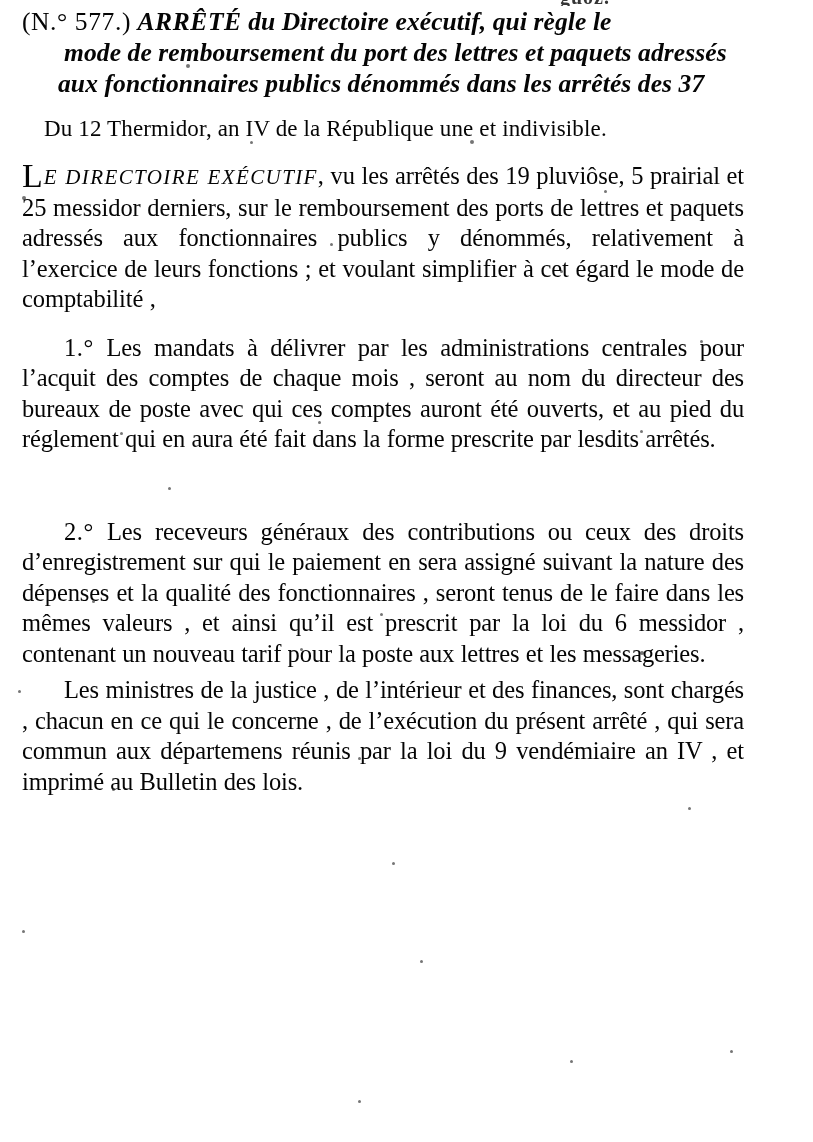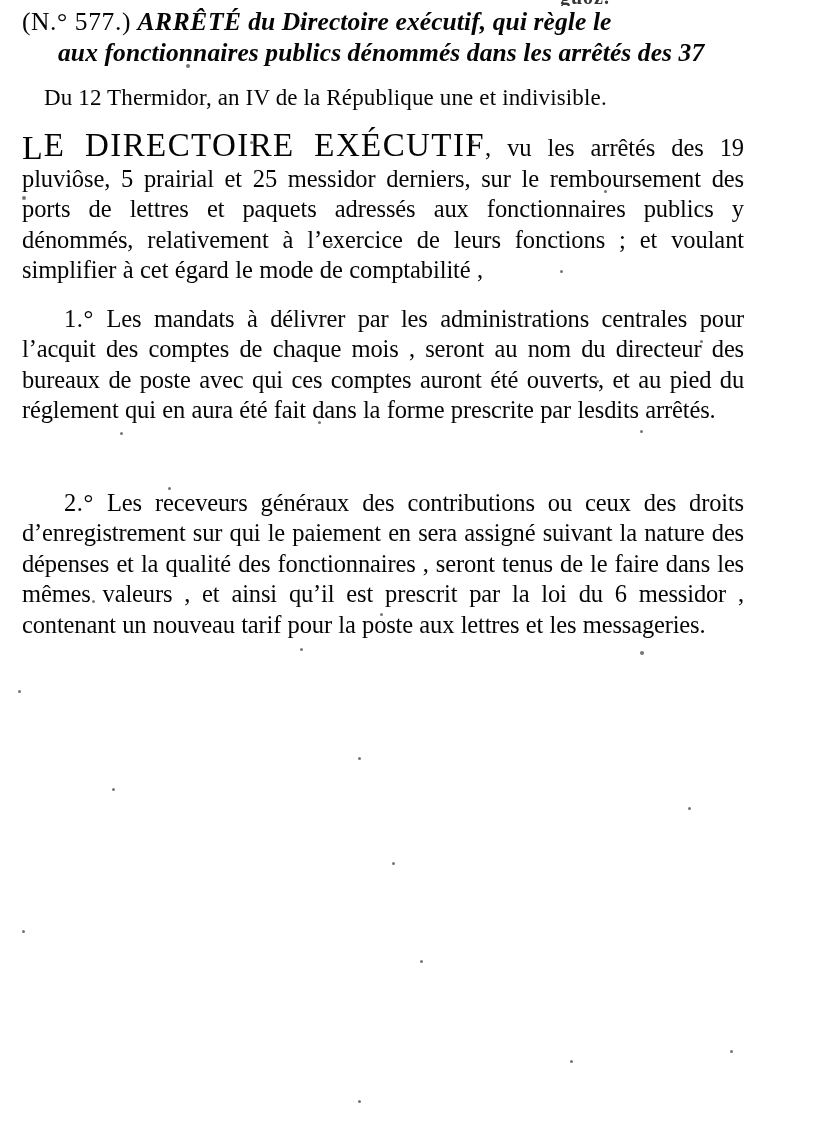--- a/index.html
+++ b/index.html
@@ -92,22 +92,23 @@
     word-spacing: 0.5px;
   }
   .dropcap {
     font-size: 34px;
     line-height: 0.8;
     vertical-align: -3px;
     letter-spacing: 1px;
   }
   .caps-run {
     font-variant: small-caps;
-    font-size: 33px;
+    font-size: 21px;
     letter-spacing: 1.4px;
+    font-style: italic;
   }
 
   
   .arrete-line {
     font-size: 24.5px;
     line-height: 30px;
     margin: 12px 0 0 44px;
     letter-spacing: 0.1px;
   }
   .arrete-word {
@@ -171,32 +172,34 @@
 <body>
 
 <div class="page">
 
   <div class="cut-head">guoz.</div>
 
   <div class="body-area">
 
     <div class="title-block">
       <span class="tline l1"><span class="num-label">(N.° 577.)</span> <span class="sc">ARRÊTÉ</span><span> du Directoire exécutif, qui règle le</span></span>
+      <span class="tline l2">mode de remboursement du port des lettres et paquets adressés</span>
       <span class="tline l3">aux fonctionnaires publics dénommés dans les arrêtés des 37</span>
     </div>
 
     <div class="date-line">Du 12 Thermidor, an IV de la République une et indivisible.</div>
 
     <p class="preamble"><span class="dropcap">L</span><span class="caps-run">E DIRECTOIRE EXÉCUTIF</span><span>, vu les arrêtés des 19 pluviôse, 5 prairial et 25 messidor derniers, sur le remboursement des ports de lettres et paquets adressés aux fonctionnaires publics y dénommés, relativement à l’exercice de leurs fonctions ; et voulant simplifier à cet égard le mode de comptabilité ,</span></p>
 
 
     <p class="article art1"><span class="art-num">1.°</span><span> Les mandats à délivrer par les administrations centrales pour l’acquit des comptes de chaque mois , seront au nom du directeur des bureaux de poste avec qui ces comptes auront été ouverts, et au pied du réglement qui en aura été fait dans la forme prescrite par lesdits arrêtés.</span></p>
 
     <p class="article art2"><span class="art-num">2.°</span><span> Les receveurs généraux des contributions ou ceux des droits d’enregistrement sur qui le paiement en sera assigné suivant la nature des dépenses et la qualité des fonctionnaires , seront tenus de le faire dans les mêmes valeurs , et ainsi qu’il est prescrit par la loi du 6 messidor , contenant un nouveau tarif pour la poste aux lettres et les messageries.</span></p>
 
+    <p class="closing">Les ministres de la justice , de l’intérieur et des finances, sont chargés , chacun en ce qui le concerne , de l’exécution du présent arrêté , qui sera commun aux départemens réunis par la loi du 9 vendémiaire an IV , et imprimé au Bulletin des lois.</p>
 
 
   </div>
 
   <div class="speck" style="left:300px;top:24px;width:3px;height:3px;"></div>
   <div class="speck" style="left:186px;top:64px;width:4px;height:4px;"></div>
   <div class="speck" style="left:520px;top:26px;width:3px;height:3px;"></div>
   <div class="speck" style="left:250px;top:141px;width:3px;height:3px;"></div>
   <div class="speck" style="left:470px;top:140px;width:4px;height:4px;"></div>
   <div class="speck" style="left:604px;top:190px;width:3px;height:3px;"></div>

